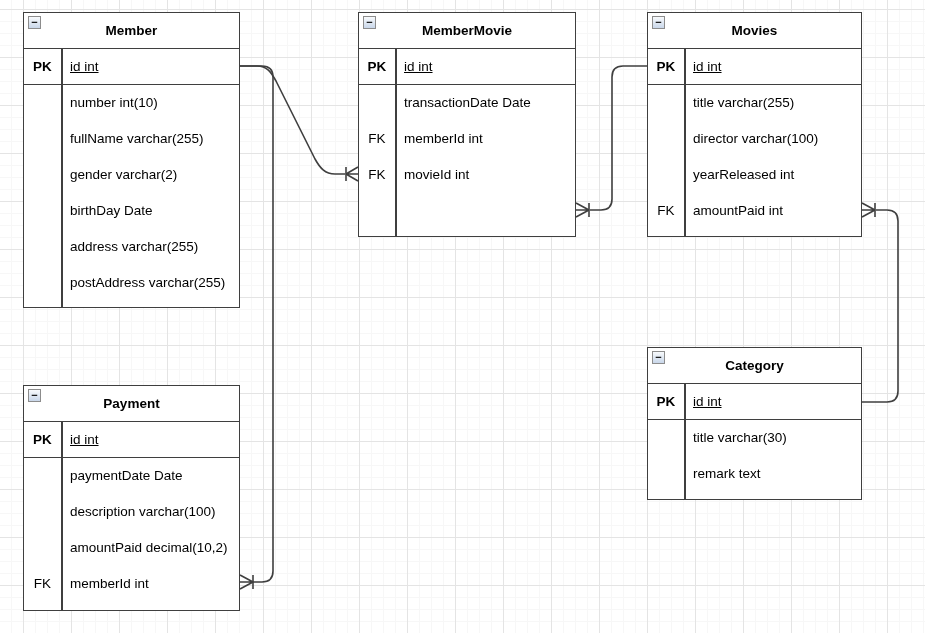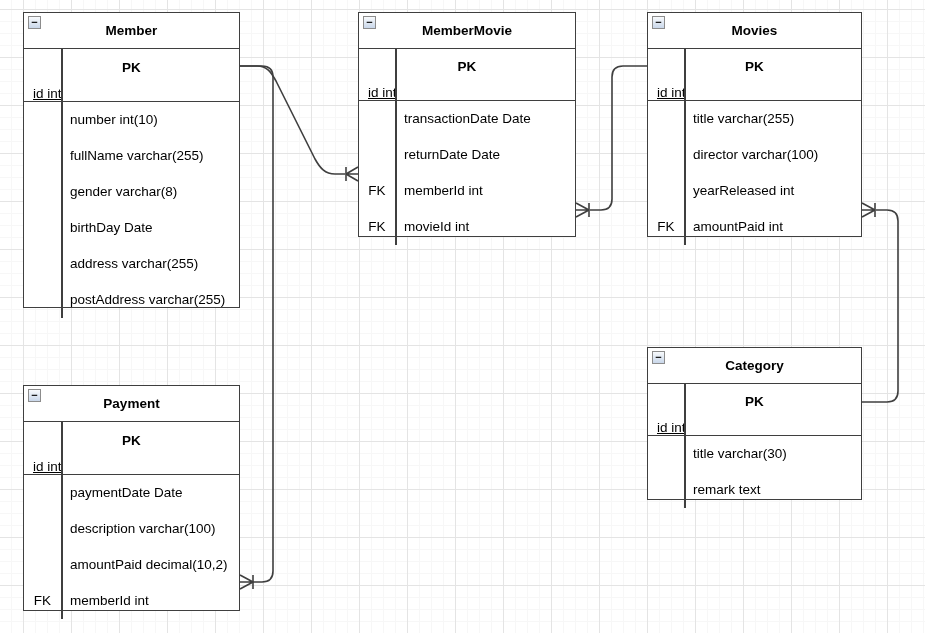--- a/index.html
+++ b/index.html
@@ -31,21 +31,21 @@
   .collapse{
     position:absolute;left:4px;top:3px;width:11px;height:11px;
     border:1px solid #8c8c8c;
     background:linear-gradient(#f8fafc,#c9d7ea);
     display:flex;align-items:center;justify-content:center;
     font-size:11px;font-weight:bold;line-height:1;color:#111;
   }
   .t-body{flex:1;display:flex;flex-direction:column;position:relative;}
   .t-divider{position:absolute;top:0;bottom:0;width:1.5px;background:#3f3f3f;}
   .t-row{display:flex;flex:0 0 36px;}
-  .t-row.pk{border-bottom:1.5px solid #3f3f3f;box-sizing:border-box;flex-direction:column;}
+  .t-row.pk{border-bottom:1.5px solid #3f3f3f;box-sizing:border-box;}
   .t-key{
     flex:0 0 37px;display:flex;align-items:center;justify-content:center;
     font-size:13.5px;
   }
   .narrow .t-key{flex:0 0 36px;}
   .pk .t-key{font-weight:bold;}
   .t-field{
     flex:1;display:flex;align-items:center;
     padding-left:9px;font-size:13.5px;white-space:nowrap;
   }
@@ -72,21 +72,21 @@
     <div class="t-row">
       <div class="t-key"></div>
       <div class="t-field">number int(10)</div>
     </div>
     <div class="t-row">
       <div class="t-key"></div>
       <div class="t-field">fullName varchar(255)</div>
     </div>
     <div class="t-row">
       <div class="t-key"></div>
-      <div class="t-field">gender varchar(8)</div>
+      <div class="t-field">gender varchar(2)</div>
     </div>
     <div class="t-row">
       <div class="t-key"></div>
       <div class="t-field">birthDay Date</div>
     </div>
     <div class="t-row">
       <div class="t-key"></div>
       <div class="t-field">address varchar(255)</div>
     </div>
     <div class="t-row">
@@ -103,24 +103,20 @@
   </div>
   <div class="t-body">
     <div class="t-divider" style="left:36px;"></div>
     <div class="t-row pk">
       <div class="t-key">PK</div>
       <div class="t-field">id int</div>
     </div>
     <div class="t-row">
       <div class="t-key"></div>
       <div class="t-field">transactionDate Date</div>
-    </div>
-    <div class="t-row">
-      <div class="t-key"></div>
-      <div class="t-field">returnDate Date</div>
     </div>
     <div class="t-row">
       <div class="t-key">FK</div>
       <div class="t-field">memberId int</div>
     </div>
     <div class="t-row">
       <div class="t-key">FK</div>
       <div class="t-field">movieId int</div>
     </div>
   </div>

